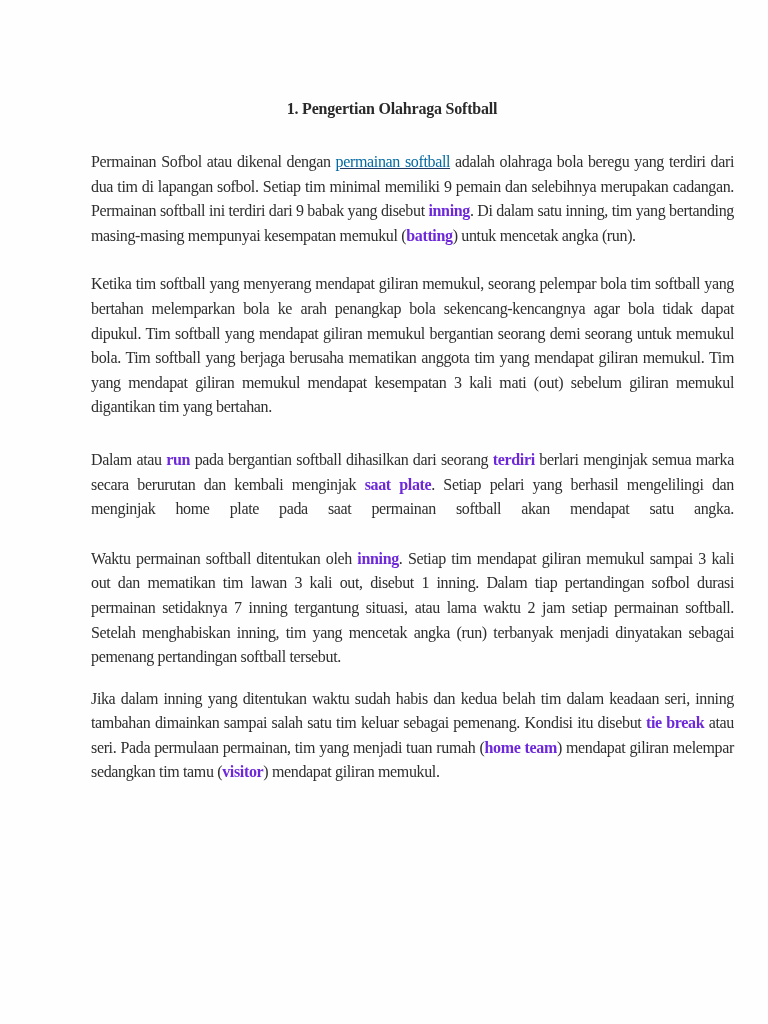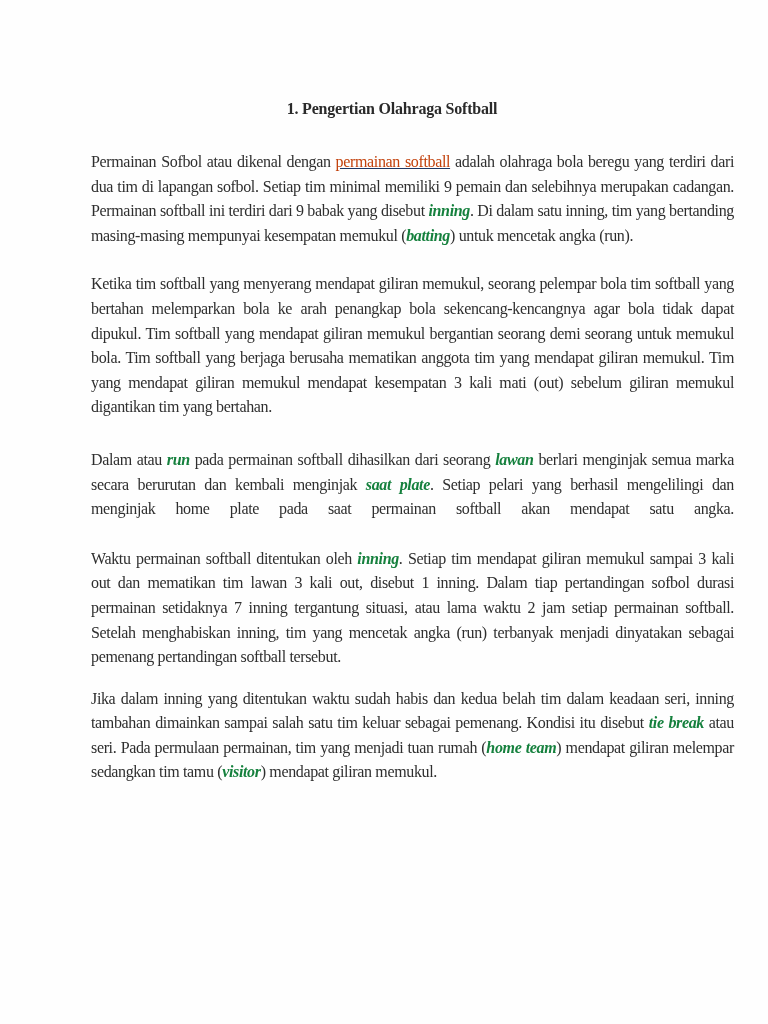--- a/index.html
+++ b/index.html
@@ -48,25 +48,24 @@
       text-align: justify;
       letter-spacing: -0.35px;
       word-spacing: 0px;
       color: #2e2e2e;
     }
     .para.last-justify {
       text-align-last: justify;
     }
     .em {
       font-weight: bold;
-      font-style: italic;
-      color: #15803d;
+      color: #6d28d9;
     }
     .link {
-      color: #c2410c;
+      color: #0369a1;
       text-decoration: underline;
       text-decoration-color: #1f3864;
       cursor: pointer;
     }
     #p1 { margin-bottom: 24px; }
     #p2 { margin-bottom: 28px; }
     #p3 { margin-bottom: 25px; }
     #p4 { margin-bottom: 17px; }
   </style>
 </head>
@@ -78,21 +77,21 @@
   <div class="body">
     <p class="para" id="p1">
       <span>Permainan Sofbol atau dikenal dengan </span><a class="link">permainan softball</a><span> adalah olahraga bola beregu yang terdiri dari dua tim di lapangan sofbol. Setiap tim minimal memiliki 9 pemain dan selebihnya merupakan cadangan. Permainan softball ini terdiri dari 9 babak yang disebut </span><span class="em">inning</span><span>. Di dalam satu inning, tim yang bertanding masing-masing mempunyai kesempatan memukul (</span><span class="em">batting</span><span>) untuk mencetak angka (run).</span>
     </p>
 
     <p class="para" id="p2">
       <span>Ketika tim softball yang menyerang mendapat giliran memukul, seorang pelempar bola tim softball yang bertahan melemparkan bola ke arah penangkap bola sekencang-kencangnya agar bola tidak dapat dipukul. Tim softball yang mendapat giliran memukul bergantian seorang demi seorang untuk memukul bola. Tim softball yang berjaga berusaha mematikan anggota tim yang mendapat giliran memukul. Tim yang mendapat giliran memukul mendapat kesempatan 3 kali mati (out) sebelum giliran memukul digantikan tim yang bertahan.</span>
     </p>
 
     <p class="para last-justify" id="p3">
-      <span>Dalam atau </span><span class="em">run</span><span> pada permainan softball dihasilkan dari seorang </span><span class="em">lawan</span><span> berlari menginjak semua marka secara berurutan dan kembali menginjak </span><span class="em">saat plate</span><span>. Setiap pelari yang berhasil mengelilingi dan menginjak home plate pada saat permainan softball akan mendapat satu angka.</span>
+      <span>Dalam atau </span><span class="em">run</span><span> pada bergantian softball dihasilkan dari seorang </span><span class="em">terdiri</span><span> berlari menginjak semua marka secara berurutan dan kembali menginjak </span><span class="em">saat plate</span><span>. Setiap pelari yang berhasil mengelilingi dan menginjak home plate pada saat permainan softball akan mendapat satu angka.</span>
     </p>
 
     <p class="para" id="p4">
       <span>Waktu permainan softball ditentukan oleh </span><span class="em">inning</span><span>. Setiap tim mendapat giliran memukul sampai 3 kali out dan mematikan tim lawan 3 kali out, disebut 1 inning. Dalam tiap pertandingan sofbol durasi permainan setidaknya 7 inning tergantung situasi, atau lama waktu 2 jam setiap permainan softball. Setelah menghabiskan inning, tim yang mencetak angka (run) terbanyak menjadi dinyatakan sebagai pemenang pertandingan softball tersebut.</span>
     </p>
 
     <p class="para" id="p5">
       <span>Jika dalam inning yang ditentukan waktu sudah habis dan kedua belah tim dalam keadaan seri, inning tambahan dimainkan sampai salah satu tim keluar sebagai pemenang. Kondisi itu disebut </span><span class="em">tie break</span><span> atau seri. Pada permulaan permainan, tim yang menjadi tuan rumah (</span><span class="em">home team</span><span>) mendapat giliran melempar sedangkan tim tamu (</span><span class="em">visitor</span><span>) mendapat giliran memukul.</span>
     </p>
   </div>

